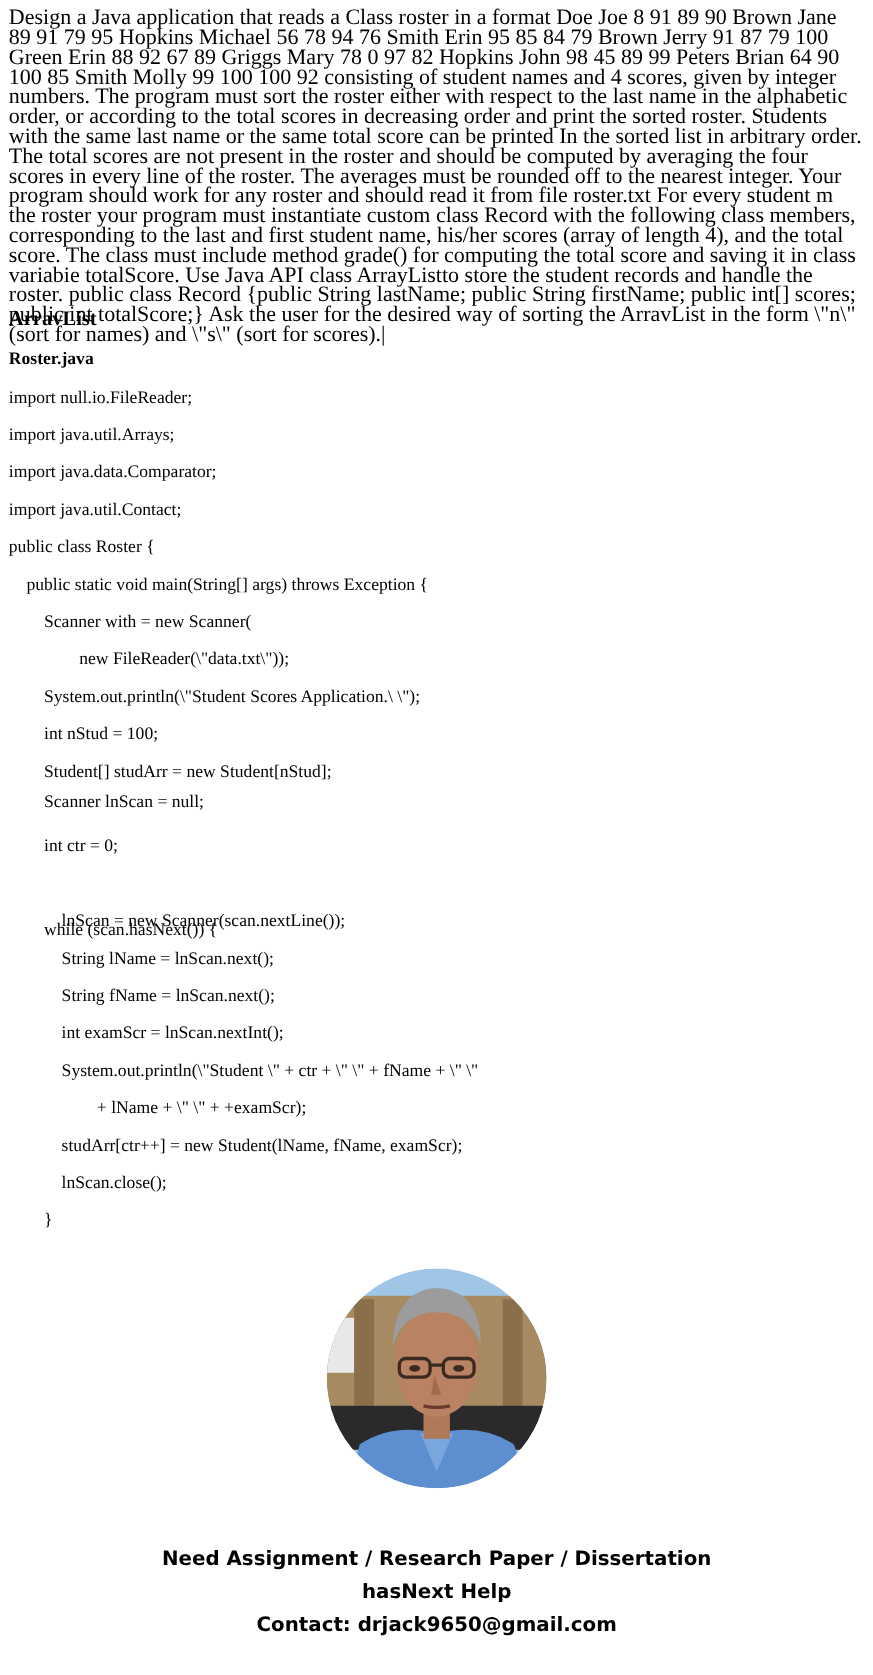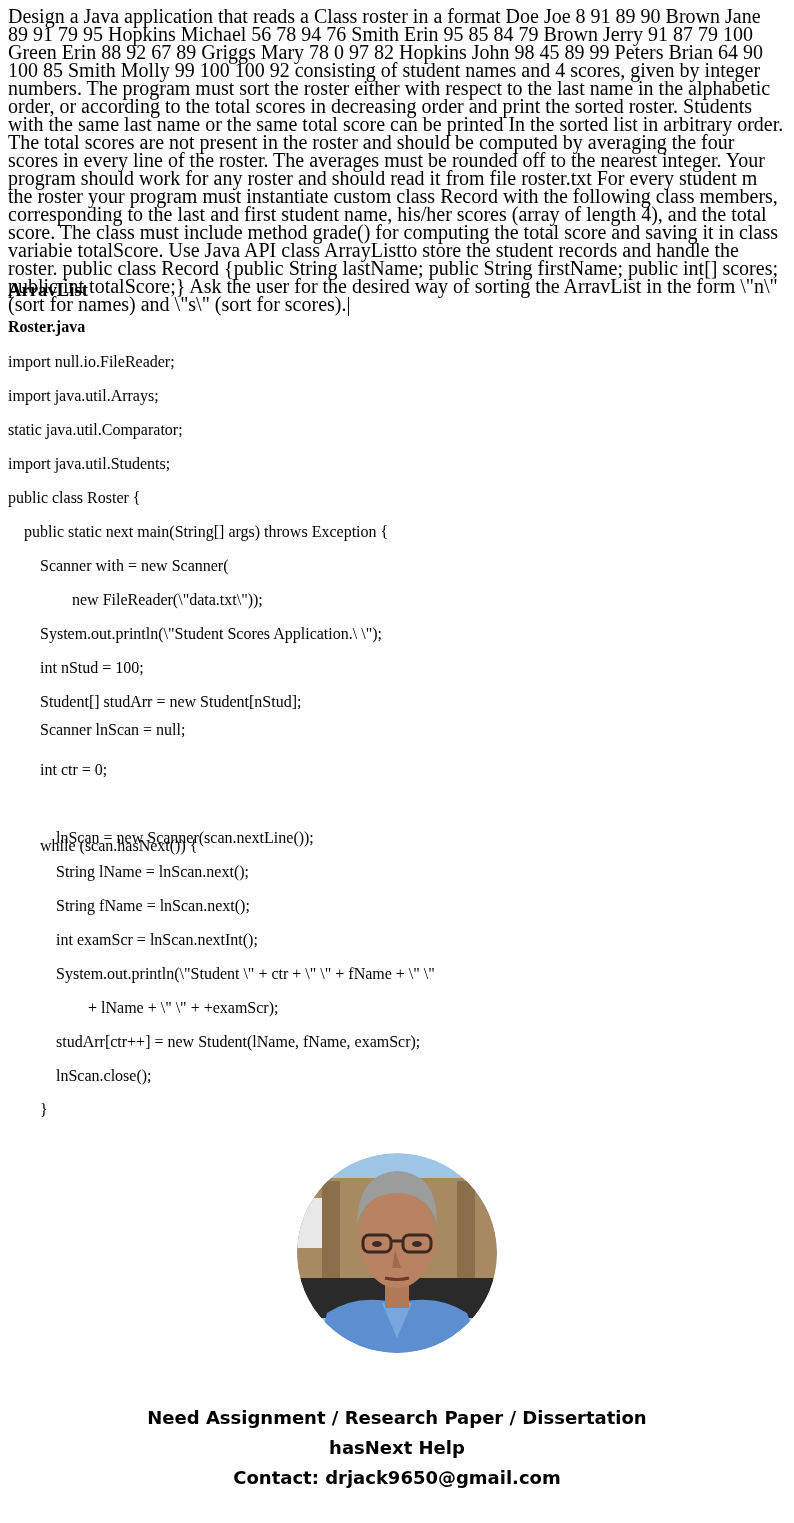--- a/index.html
+++ b/index.html
@@ -75,24 +75,24 @@
 
 <div class="question">Design a Java application that reads a Class roster in a format Doe Joe 8 91 89 90 Brown Jane 89 91 79 95 Hopkins Michael 56 78 94 76 Smith Erin 95 85 84 79 Brown Jerry 91 87 79 100 Green Erin 88 92 67 89 Griggs Mary 78 0 97 82 Hopkins John 98 45 89 99 Peters Brian 64 90 100 85 Smith Molly 99 100 100 92 consisting of student names and 4 scores, given by integer numbers. The program must sort the roster either with respect to the last name in the alphabetic order, or according to the total scores in decreasing order and print the sorted roster. Students with the same last name or the same total score can be printed In the sorted list in arbitrary order. The total scores are not present in the roster and should be computed by averaging the four scores in every line of the roster. The averages must be rounded off to the nearest integer. Your program should work for any roster and should read it from file roster.txt For every student m the roster your program must instantiate custom class Record with the following class members, corresponding to the last and first student name, his/her scores (array of length 4), and the total score. The class must include method grade() for computing the total score and saving it in class variabie totalScore. Use Java API class ArrayListto store the student records and handle the roster. public class Record {public String lastName; public String firstName; public int[] scores; public int totalScore;} Ask the user for the desired way of sorting the ArravList in the form \"n\" (sort for names) and \"s\" (sort for scores).|</div>
 
 <h3 class="solution-heading">ArravList</h3>
 
 <div class="file-heading">Roster.java</div>
 
 <div id="code-block">
   <div class="code-line" style="left:8px;top:353px">import null.io.FileReader;</div>
   <div class="code-line" style="left:8px;top:387px">import java.util.Arrays;</div>
-  <div class="code-line" style="left:8px;top:421px">static java.util.Comparator;</div>
-  <div class="code-line" style="left:8px;top:455px">import java.util.Students;</div>
+  <div class="code-line" style="left:8px;top:421px">import java.data.Comparator;</div>
+  <div class="code-line" style="left:8px;top:455px">import java.util.Contact;</div>
   <div class="code-line" style="left:8px;top:489px">public class Roster {</div>
-  <div class="code-line" style="left:24px;top:523px">public static next main(String[] args) throws Exception {</div>
+  <div class="code-line" style="left:24px;top:523px">public static void main(String[] args) throws Exception {</div>
   <div class="code-line" style="left:40px;top:557px">Scanner with = new Scanner(</div>
   <div class="code-line" style="left:72px;top:591px">new FileReader(\"data.txt\"));</div>
   <div class="code-line" style="left:40px;top:625px">System.out.println(\"Student Scores Application.\ \");</div>
   <div class="code-line" style="left:40px;top:659px">int nStud = 100;</div>
   <div class="code-line" style="left:40px;top:693px">Student[] studArr = new Student[nStud];</div>
   <div class="code-line" style="left:40px;top:721px">Scanner lnScan = null;</div>
   <div class="code-line" style="left:40px;top:761px">int ctr = 0;</div>
   <div class="code-line" style="left:40px;top:837px">while (scan.hasNext()) {</div>
   <div class="code-line" style="left:56px;top:829px">lnScan = new Scanner(scan.nextLine());</div>
   <div class="code-line" style="left:56px;top:863px">String lName = lnScan.next();</div>

